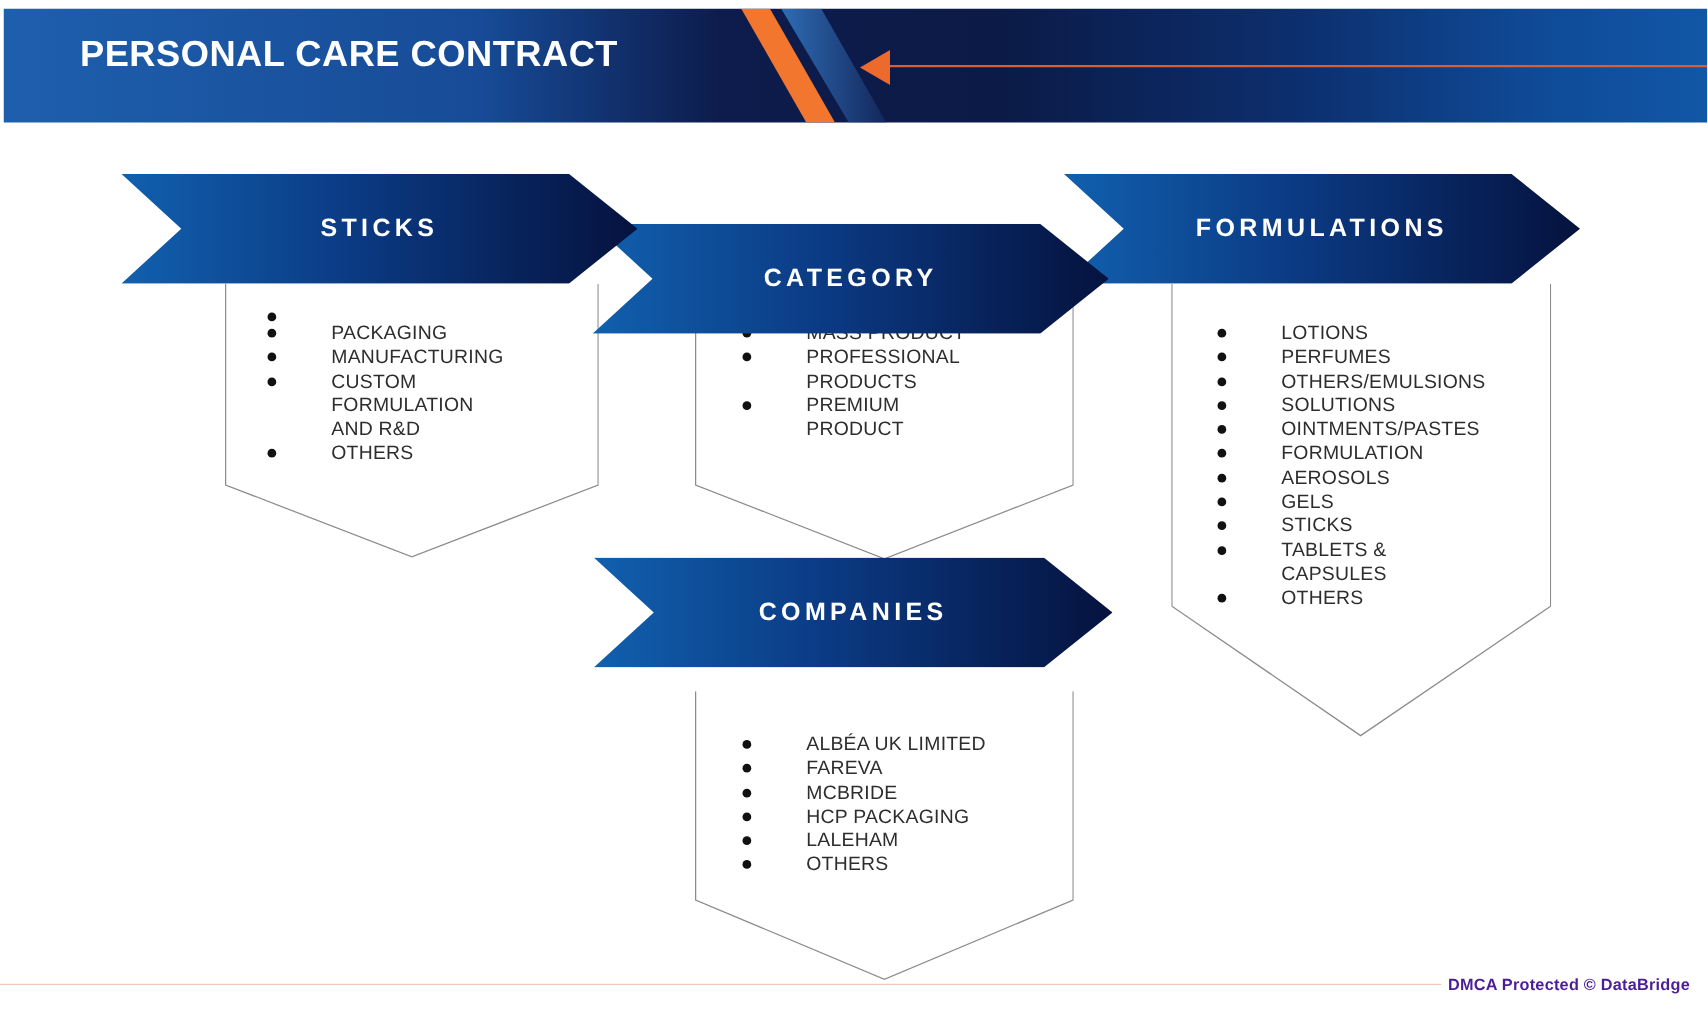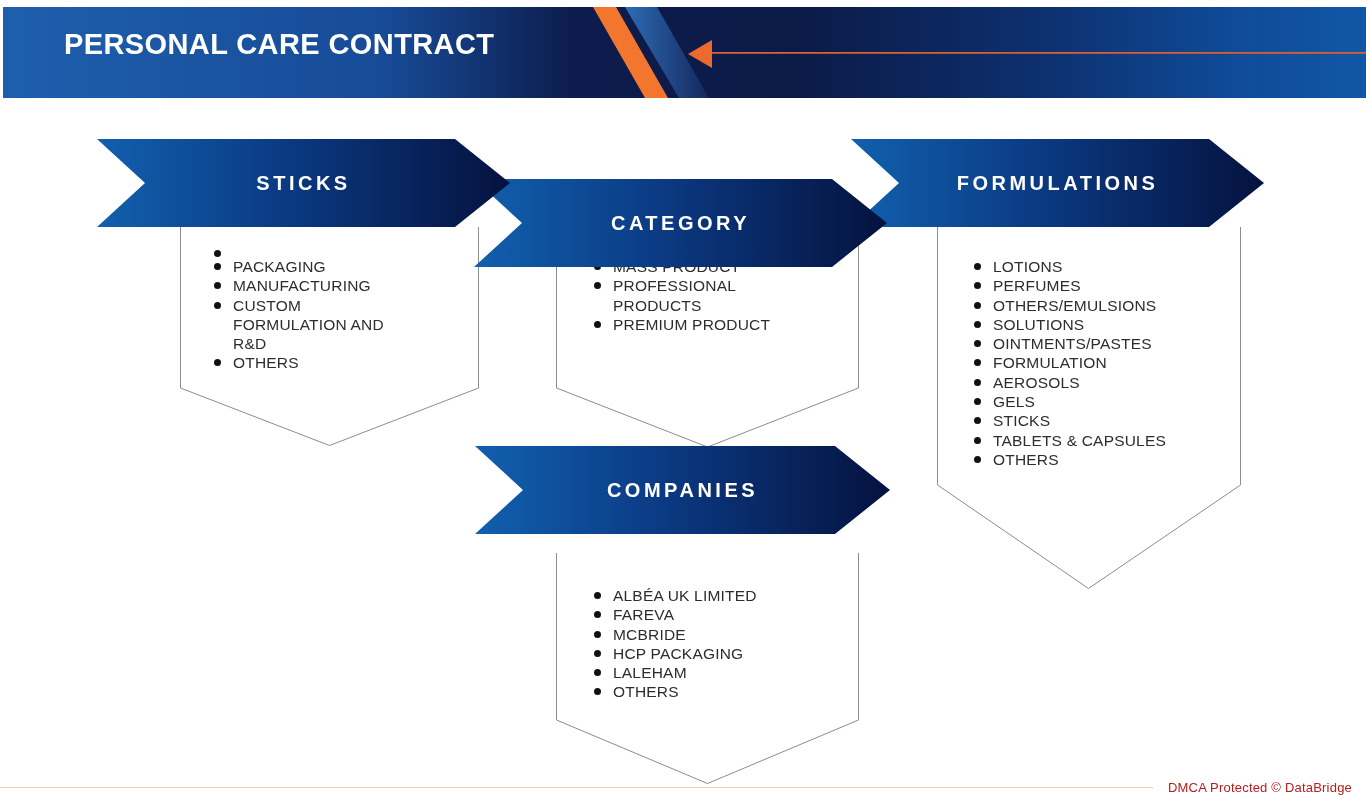--- a/index.html
+++ b/index.html
@@ -28,30 +28,30 @@
   .ribbon-service     {left:97px; top:139px;width:413px;z-index:13;}
   .ribbon-category    {left:474px;top:139px;width:413px;z-index:12;margin-top:40px;}
   .ribbon-formulations{left:851px;top:139px;width:413px;z-index:11;}
   .ribbon-companies   {left:475px;top:446px;width:415px;z-index:11;}
   
   .pennant{position:absolute;z-index:1;}
   .pennant path{fill:#ffffff;stroke:#8c8c8c;stroke-width:1;}
   
   .seg-list{position:absolute;z-index:5;list-style:none;margin:0;padding:0;
     color:#2d2d2d;font-size:15.5px;line-height:19.3px;letter-spacing:.2px;}
-  .seg-list li{display:flex;align-items:flex-start;}
+  .seg-list li{display:flex;align-items:flex-start;gap:32px;}
   .seg-list .bullet{flex:none;width:7px;height:7px;border-radius:50%;background:#111111;margin:6px 12px 0 4px;}
   .seg-list .item-text{flex:1;}
   .list-service     {left:210px;top:244px;width:200px;}
   .list-category    {left:590px;top:257px;width:195px;}
   .list-formulations{left:970px;top:257px;width:215px;}
   .list-companies   {left:590px;top:586px;width:225px;}
   
   .footer-line{position:absolute;left:0;top:787px;width:1153px;height:1px;background:#f2c7b3;}
-  .footer-dmca{position:absolute;right:14px;top:780px;color:#b91c1c;font-size:13px;letter-spacing:.2px;}
+  .footer-dmca{position:absolute;right:14px;top:780px;color:#4c1d95;font-size:13px;letter-spacing:.2px;font-weight:bold;}
 </style>
 </head>
 <body>
 
 <div class="canvas">
 
   <header class="banner">
     <svg class="banner-decor" viewBox="0 0 1363 91" preserveAspectRatio="none">
       <defs>
         <linearGradient id="blueStripe" x1="0" y1="0" x2="1" y2="0">

